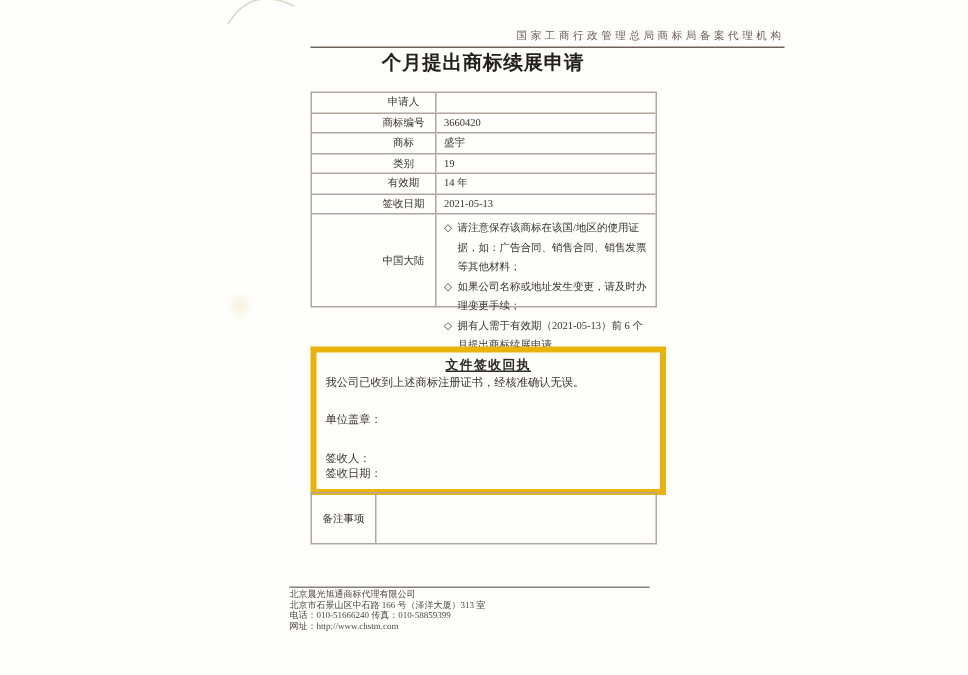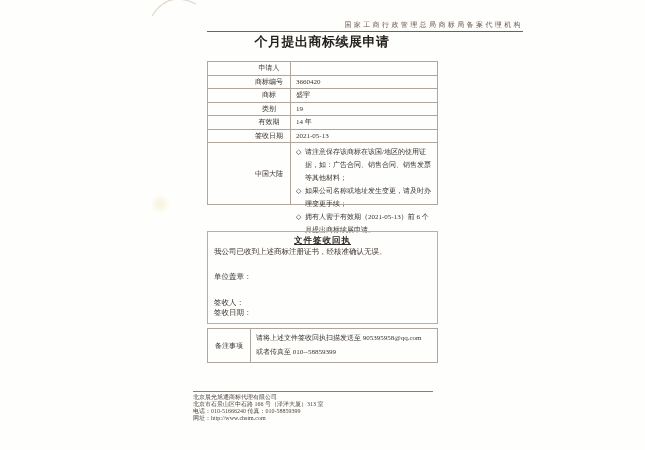--- a/index.html
+++ b/index.html
@@ -44,21 +44,21 @@
   .row.std{height:12.5px;}
   .row.notes-row{height:61px;}
   .notes-cell{flex:1;padding:3px 5px 0 5px;}
   .note-item{display:flex;line-height:13px;color:#3a332e;}
   .note-bullet{width:9px;min-width:9px;}
   .note-text{flex:1;}
 
   
   .receipt{
     position:absolute;left:207px;top:231px;width:229px;height:91px;
-    border:1px solid #eab308;font-size:7.5px;color:#3a332e;
+    border:4px solid #eab308;font-size:7.5px;color:#3a332e;
   }
   .receipt-title{
     position:absolute;top:3px;left:0;width:100%;text-align:center;
     font-size:8.5px;font-weight:bold;text-decoration:underline;letter-spacing:1px;color:#2e2925;
   }
   .receipt-statement{position:absolute;top:15px;left:6px;right:0;}
   .receipt-stamp{position:absolute;top:40px;left:6px;}
   .receipt-signer{position:absolute;top:66px;left:6px;}
   .receipt-date{position:absolutetop;position:absolute;top:76px;left:6px;}
 
@@ -143,24 +143,20 @@
   <div class="receipt">
     <div class="receipt-title">文件签收回执</div>
     <div class="receipt-statement">我公司已收到上述商标注册证书，经核准确认无误。</div>
     <div class="receipt-stamp">单位盖章：</div>
     <div class="receipt-signer">签收人：</div>
     <div class="receipt-date">签收日期：</div>
   </div>
 
   <div class="remark">
     <div class="remark-label">备注事项</div>
-    <div class="remark-value">
-      <div>请将上述文件签收回执扫描发送至 905395958@qq.com</div>
-      <div>或者传真至 010--58859399</div>
-    </div>
   </div>
 
   <div class="footer">
     <div>北京晨光旭通商标代理有限公司</div>
     <div>北京市石景山区中石路 166 号（泽洋大厦）313 室</div>
     <div>电话：010-51666240    传真：010-58859399</div>
     <div>网址：http://www.chstm.com</div>
   </div>
 
 </div>

